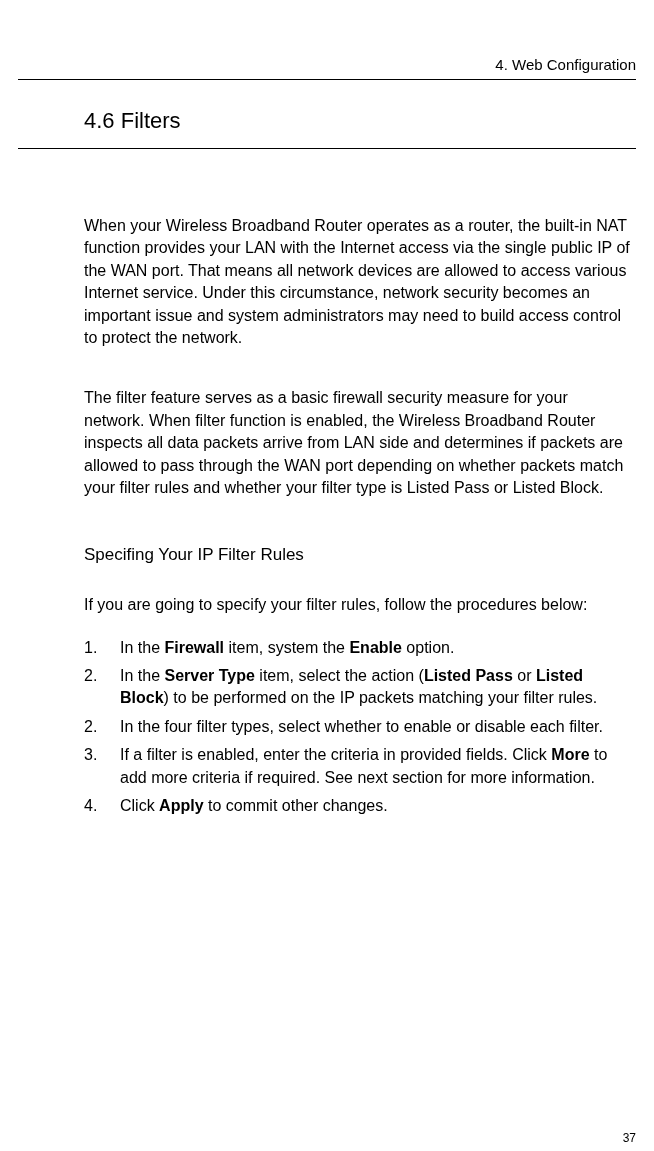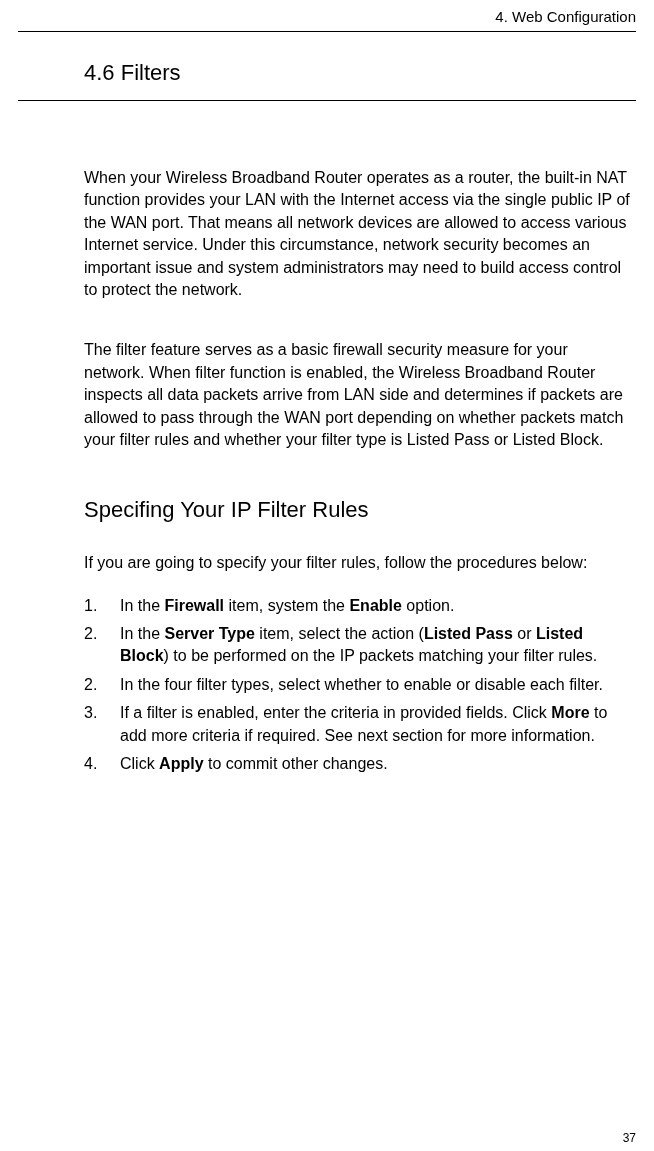--- a/index.html
+++ b/index.html
@@ -13,20 +13,21 @@
       background: #ffffff;
       font-family: Arial, Helvetica, sans-serif;
       color: #000000;
       position: relative;
     }
     .page-header {
       display: flex;
       justify-content: flex-end;
       padding: 8px 18px 4px 18px;
       font-size: 15px;
+      margin-top: 48px;
     }
     .top-rule {
       border: none;
       border-top: 1.5px solid #000;
       margin: 2px 18px 0 18px;
     }
     .content {
       padding: 28px 18px 0 84px;
     }
     .section-title {
@@ -39,21 +40,21 @@
       border-top: 1.5px solid #000;
       margin: 0 18px 0 18px;
     }
     .body-text {
       font-size: 16px;
       line-height: 1.4;
       margin-top: 38px;
       padding-right: 6px;
     }
     .subsection-title {
-      font-size: 22px;
+      font-size: 17px;
       font-weight: normal;
       margin-top: 46px;
       margin-bottom: 16px;
     }
     .list {
       margin-top: 20px;
       padding-right: 6px;
     }
     .list-item {
       display: flex;

